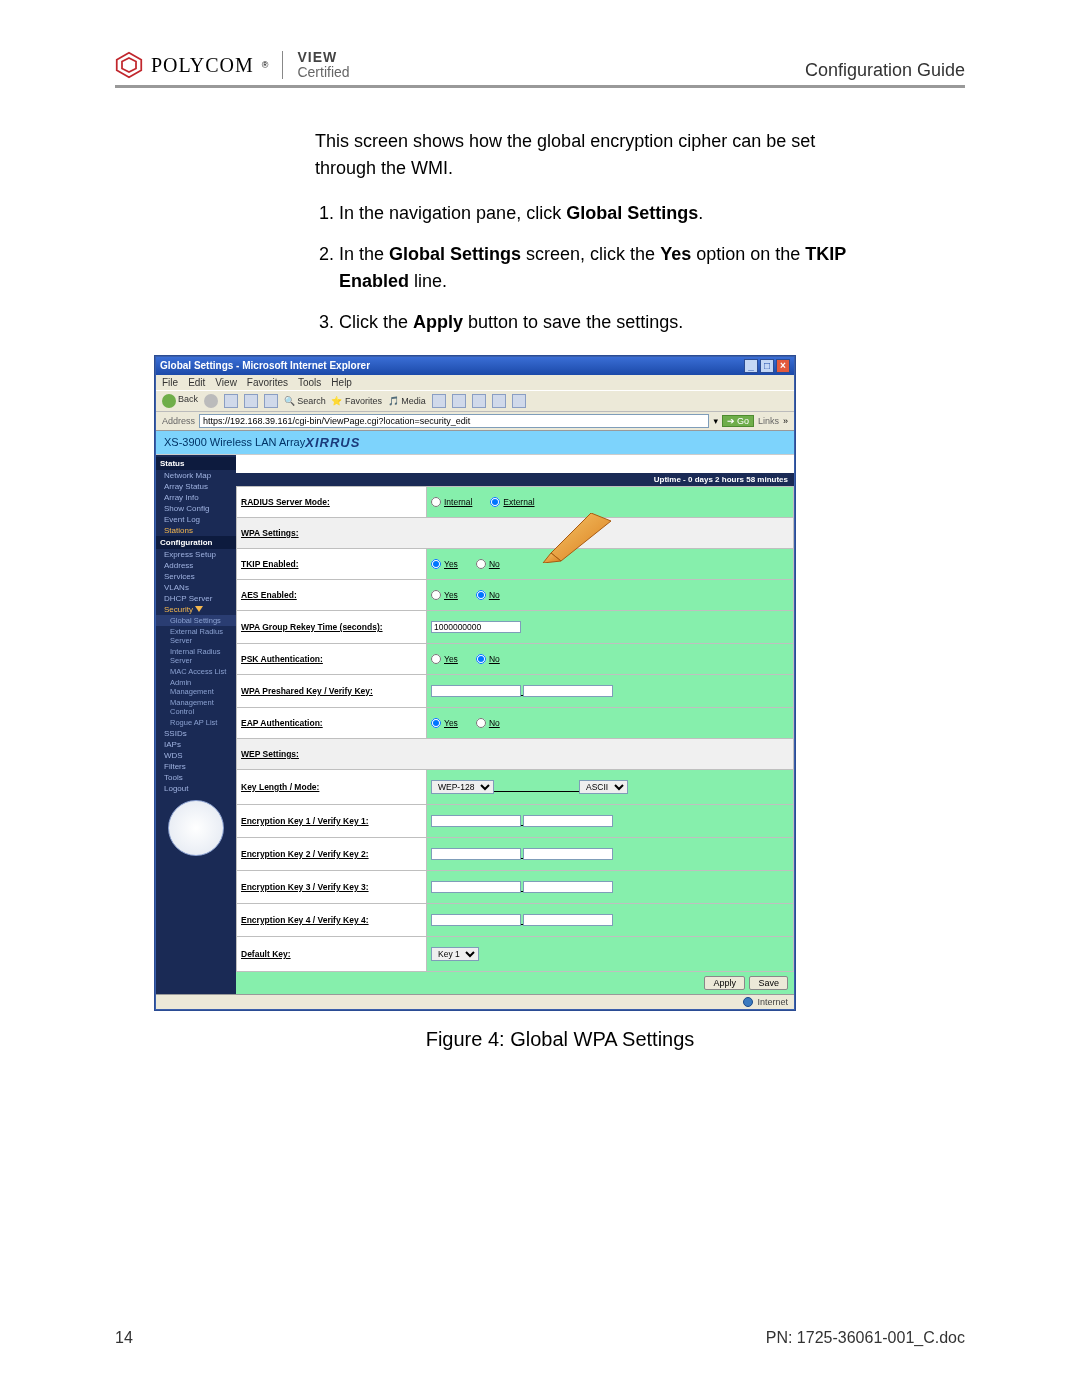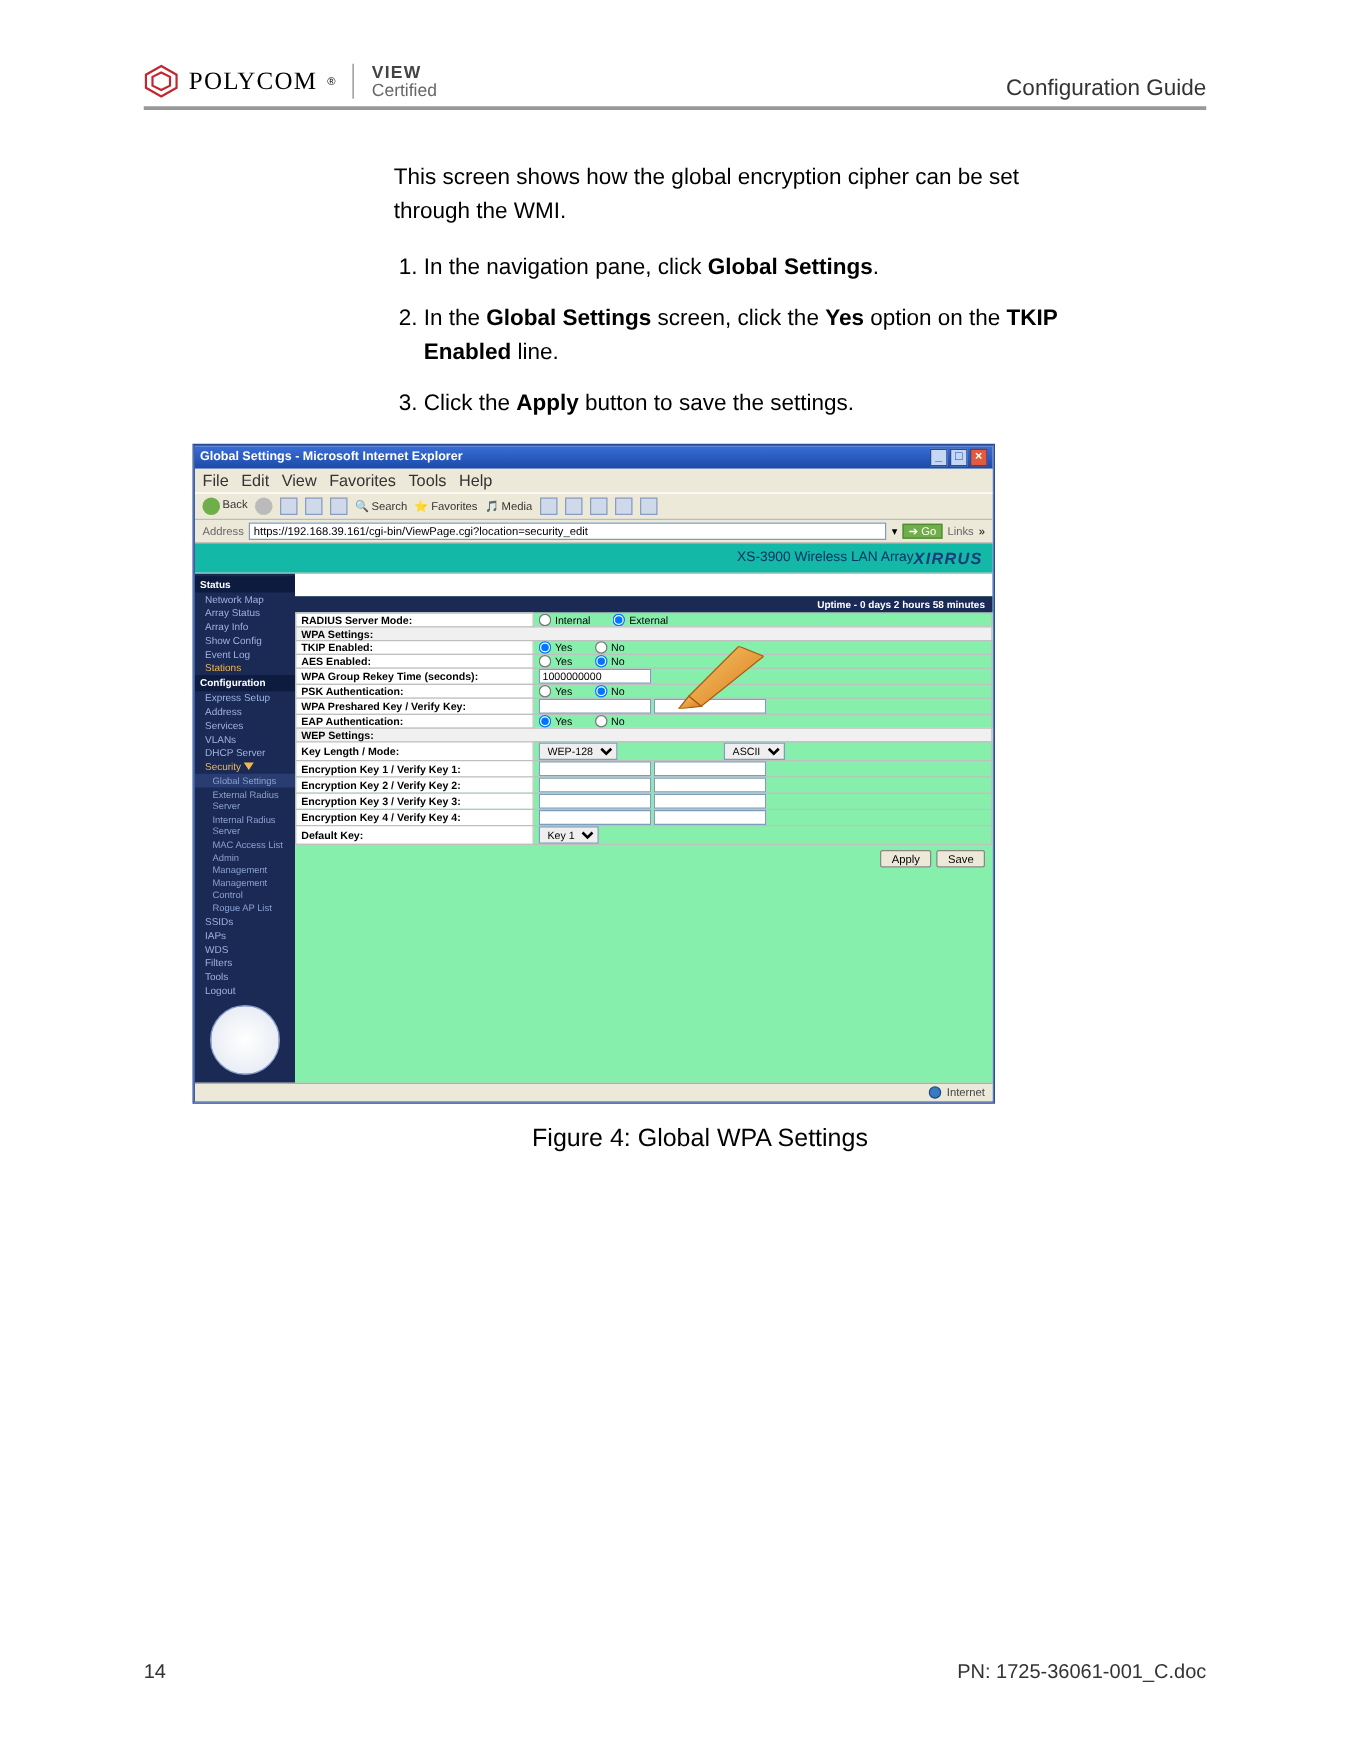--- a/index.html
+++ b/index.html
@@ -60,37 +60,37 @@
   .ie-titlebar {
     background: linear-gradient(#3a6ed5,#1b49a8);
     color:#fff;
     display:flex; align-items:center; justify-content:space-between;
     padding:2px 4px;
     font-size:10px; font-weight:bold;
   }
   .ie-titlebar .btns { display:flex; gap:2px; }
   .ie-btn { width:14px; height:14px; background:#c4d7f5; border:1px solid #2b4c93; color:#1b49a8; font-size:10px; line-height:12px; text-align:center; }
   .ie-btn.close { background:#e35a3c; color:#fff; }
-  .ie-menubar { background:#ece9d8; padding:2px 6px; color:#333; font-size:13px; }
+  .ie-menubar { background:#ece9d8; padding:2px 6px; color:#333; font-size:10px; }
   .ie-menubar span { margin-right:10px; }
   .ie-toolbar { background:#ece9d8; padding:3px 6px; display:flex; align-items:center; gap:6px; border-top:1px solid #fff; border-bottom:1px solid #bbb;}
   .ie-tbtn { display:flex; align-items:flex-start; gap:2px; font-size:9px; color:#333;}
   .ie-circle { width:14px; height:14px; border-radius:50%; background:#6fae4a; display:inline-block;}
   .ie-circle.gray { background:#bbb; }
   .ie-ico { width:14px;height:14px; background:#d0d9ea; border:1px solid #8a9ec3; }
   .ie-addrbar { background:#ece9d8; padding:2px 6px; display:flex; align-items:center; gap:4px; border-bottom:1px solid #999;}
   .ie-addrbar .lbl{color:#666;}
   .ie-addrbar input{ flex:1; font-size:9px; padding:1px 3px; border:1px solid #7f9db9; background:#fff;}
   .ie-go { background:#6fae4a; color:#fff; padding:0 4px; border:1px solid #4d8b2f; font-size:9px;}
   .ie-links{color:#666;}
 
   .app-body { display:flex; flex-direction:column; }
   .app-top {
-    background:#14b8a6; padding:4px 8px; border-bottom:1px solid #ccc;
-    display:flex; justify-content:flex-end; align-items:center;
+    background:#7dd3fc; padding:4px 8px; border-bottom:1px solid #ccc;
+    display:flex; justify-content:flex-start; align-items:center;
   }
   .app-top .prod { color:#003366; font-size:11px; }
   .xirrus { font-weight:bold; font-style:italic; color:#1a3a7a; font-size:13px; letter-spacing:1px;}
   .split { display:flex; }
   .sidebar {
     width:80px; background:#1a2a55; color:#e8b64a; font-size:8px;
     padding:2px 0 6px 0;
   }
   .side-h { background:#0d1b3e; color:#fff; font-weight:bold; padding:2px 4px; font-size:8px;}
   .side-i { padding:1px 4px 1px 8px; color:#9fb2e0; cursor:default; }
@@ -101,21 +101,21 @@
     width:0;height:0;border-left:4px solid transparent;border-right:4px solid transparent;
     border-top:6px solid #f4b74e; display:inline-block; margin-left:2px;
   }
   .antenna {
     margin:6px auto 0 auto; width:56px; height:56px; border-radius:50%;
     background:radial-gradient(#fff,#e0e6f0); border:1px solid #8aa0d0; position:relative;
   }
   .content { flex:1; background:#86efac; position:relative;margin-top:18px;}
   .uptime-bar { background:#1a2a55; color:#fff; text-align:right; padding:2px 6px; font-size:8px; font-weight:bold;}
   table.cfg { width:100%; border-collapse:collapse; font-size:8.5px;}
-  table.cfg td { border:1px solid #bfbfbf; padding:0 4px; vertical-align:middle;}
+  table.cfg td { border:1px solid #bfbfbf; padding:10px 4px; vertical-align:middle;text-decoration:underline;}
   table.cfg td.lbl { width:190px; font-weight:bold; background:#fff;}
   table.cfg td.sec { background:#f0f0f0; font-weight:bold; border-top:1px solid #888;}
   .radio-pair { display:flex; gap:18px; align-items:center;}
   .radio-pair label { display:flex; align-items:center; gap:3px;}
   .radio-pair input { margin:0; width:10px; height:10px;}
   .mini-in { width:90px; font-size:8.5px; padding:0 2px; border:1px solid #7f9db9;}
   .sel { font-size:8.5px; border:1px solid #7f9db9; background:#efefef; padding:0 2px;}
   .btnrow { text-align:right; padding:4px 6px;}
   .xp-btn { font-size:9px; padding:1px 8px; background:#ece9d8; border:1px solid #888; border-radius:2px; margin-left:2px;}
   .ie-status { background:#ece9d8; border-top:1px solid #999; display:flex; justify-content:flex-end; align-items:center; padding:2px 6px; gap:4px; font-size:9px; color:#444;}

